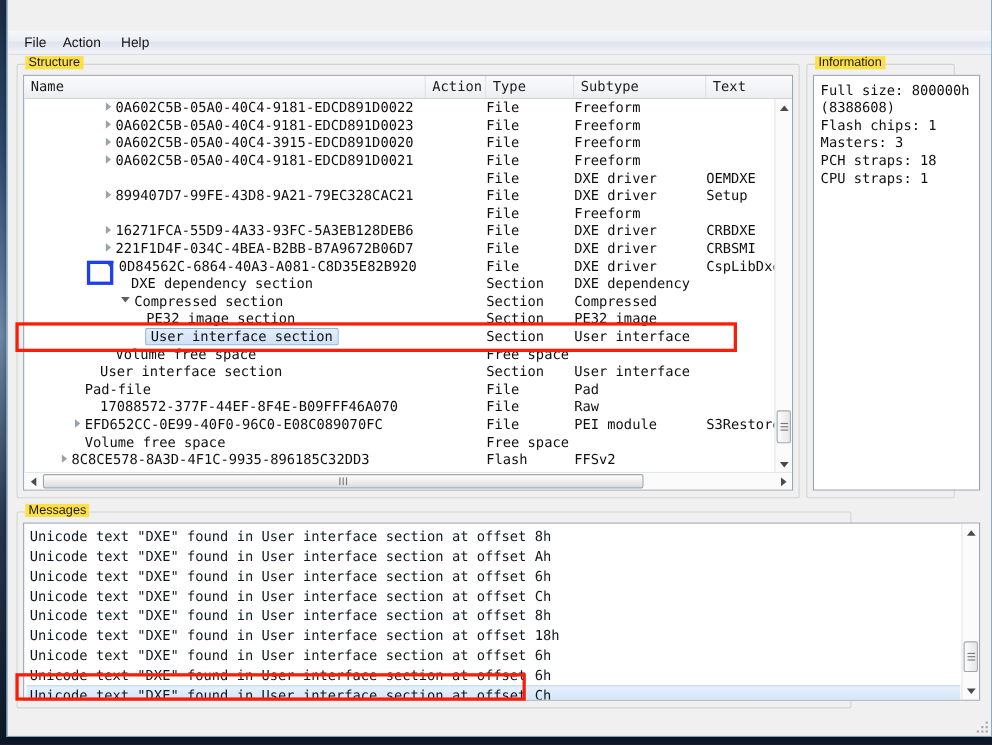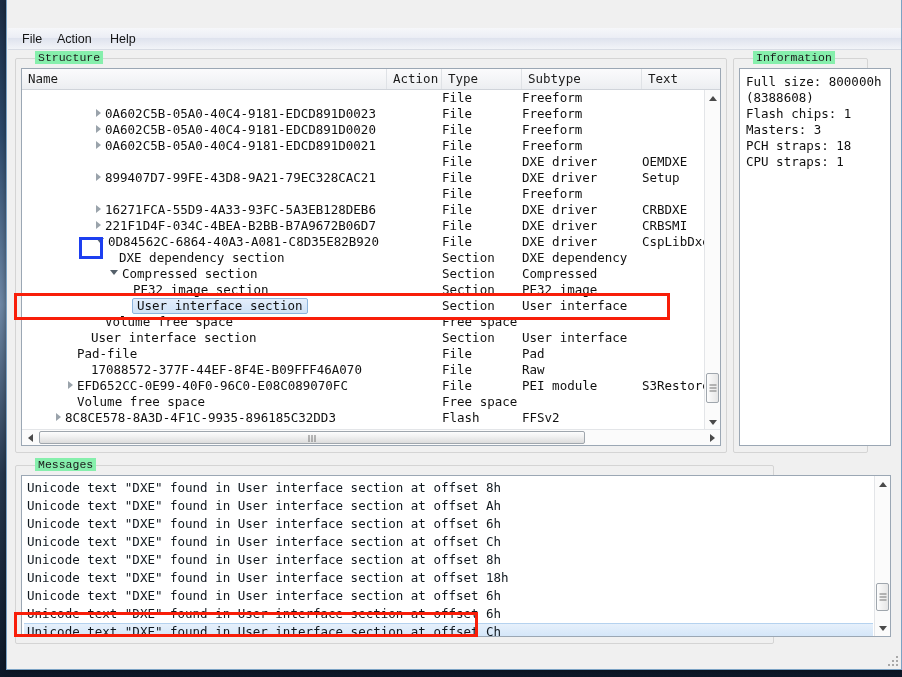--- a/index.html
+++ b/index.html
@@ -85,26 +85,26 @@
 
   
   .groupbox { position: absolute; }
   .groupbox > .gb-frame {
     position: absolute; left: 0; top: 7px; right: 0; bottom: 0;
     border: 1px solid #d4d4d4;
     border-radius: 2px;
     box-sizing: border-box;
   }
   .groupbox > .gb-title {
-    position: absolute; left: 20px; top: 0;
-    background: #86efac;
+    position: absolute; left: 8px; top: 0;
+    background: #fde047;
     padding: 0 3px;
     font-size: 11.5px;
     color: #1a1a1a;
-    font-family: Liberation Mono, monospace;
+    font-family: Liberation Sans, sans-serif;
     white-space: nowrap;
     z-index: 2;
   }
 
   
   .treebox {
     position: absolute;
     background: #fff;
     border: 1px solid #9ba7b4;
     box-sizing: border-box;
@@ -293,34 +293,35 @@
         <div class="tree-header">
           <div class="th" style="left:0px;   width:365px;">Name</div>
           <div class="th" style="left:365px; width:55px;">Action</div>
           <div class="th" style="left:420px; width:80px;">Type</div>
           <div class="th" style="left:500px; width:120px;">Subtype</div>
           <div class="th" style="left:620px; width:63px; border-right:none;">Text</div>
         </div>
 
         <div class="tree-body" id="tree-body" style="right:17px;">
             <div class="trow">
+              <div class="tcell c-name" style="left: 74px;"><span class="arrow-collapsed"></span><span class="name-inner">0A602C5B-05A0-40C4-9181-EDCD891D0022</span></div>
               <div class="tcell c-action"></div>
               <div class="tcell c-type">File</div>
               <div class="tcell c-sub">Freeform</div>
               <div class="tcell c-text"></div>
             </div>
             <div class="trow">
               <div class="tcell c-name" style="left: 74px;"><span class="arrow-collapsed"></span><span class="name-inner">0A602C5B-05A0-40C4-9181-EDCD891D0023</span></div>
               <div class="tcell c-action"></div>
               <div class="tcell c-type">File</div>
               <div class="tcell c-sub">Freeform</div>
               <div class="tcell c-text"></div>
             </div>
             <div class="trow">
-              <div class="tcell c-name" style="left: 74px;"><span class="arrow-collapsed"></span><span class="name-inner">0A602C5B-05A0-40C4-9181-EDCD891D0020</span></div>
+              <div class="tcell c-name" style="left: 74px;"><span class="arrow-collapsed"></span><span class="name-inner">0A602C5B-05A0-40C4-3915-EDCD891D0020</span></div>
               <div class="tcell c-action"></div>
               <div class="tcell c-type">File</div>
               <div class="tcell c-sub">Freeform</div>
               <div class="tcell c-text"></div>
             </div>
             <div class="trow">
               <div class="tcell c-name" style="left: 74px;"><span class="arrow-collapsed"></span><span class="name-inner">0A602C5B-05A0-40C4-9181-EDCD891D0021</span></div>
               <div class="tcell c-action"></div>
               <div class="tcell c-type">File</div>
               <div class="tcell c-sub">Freeform</div>

